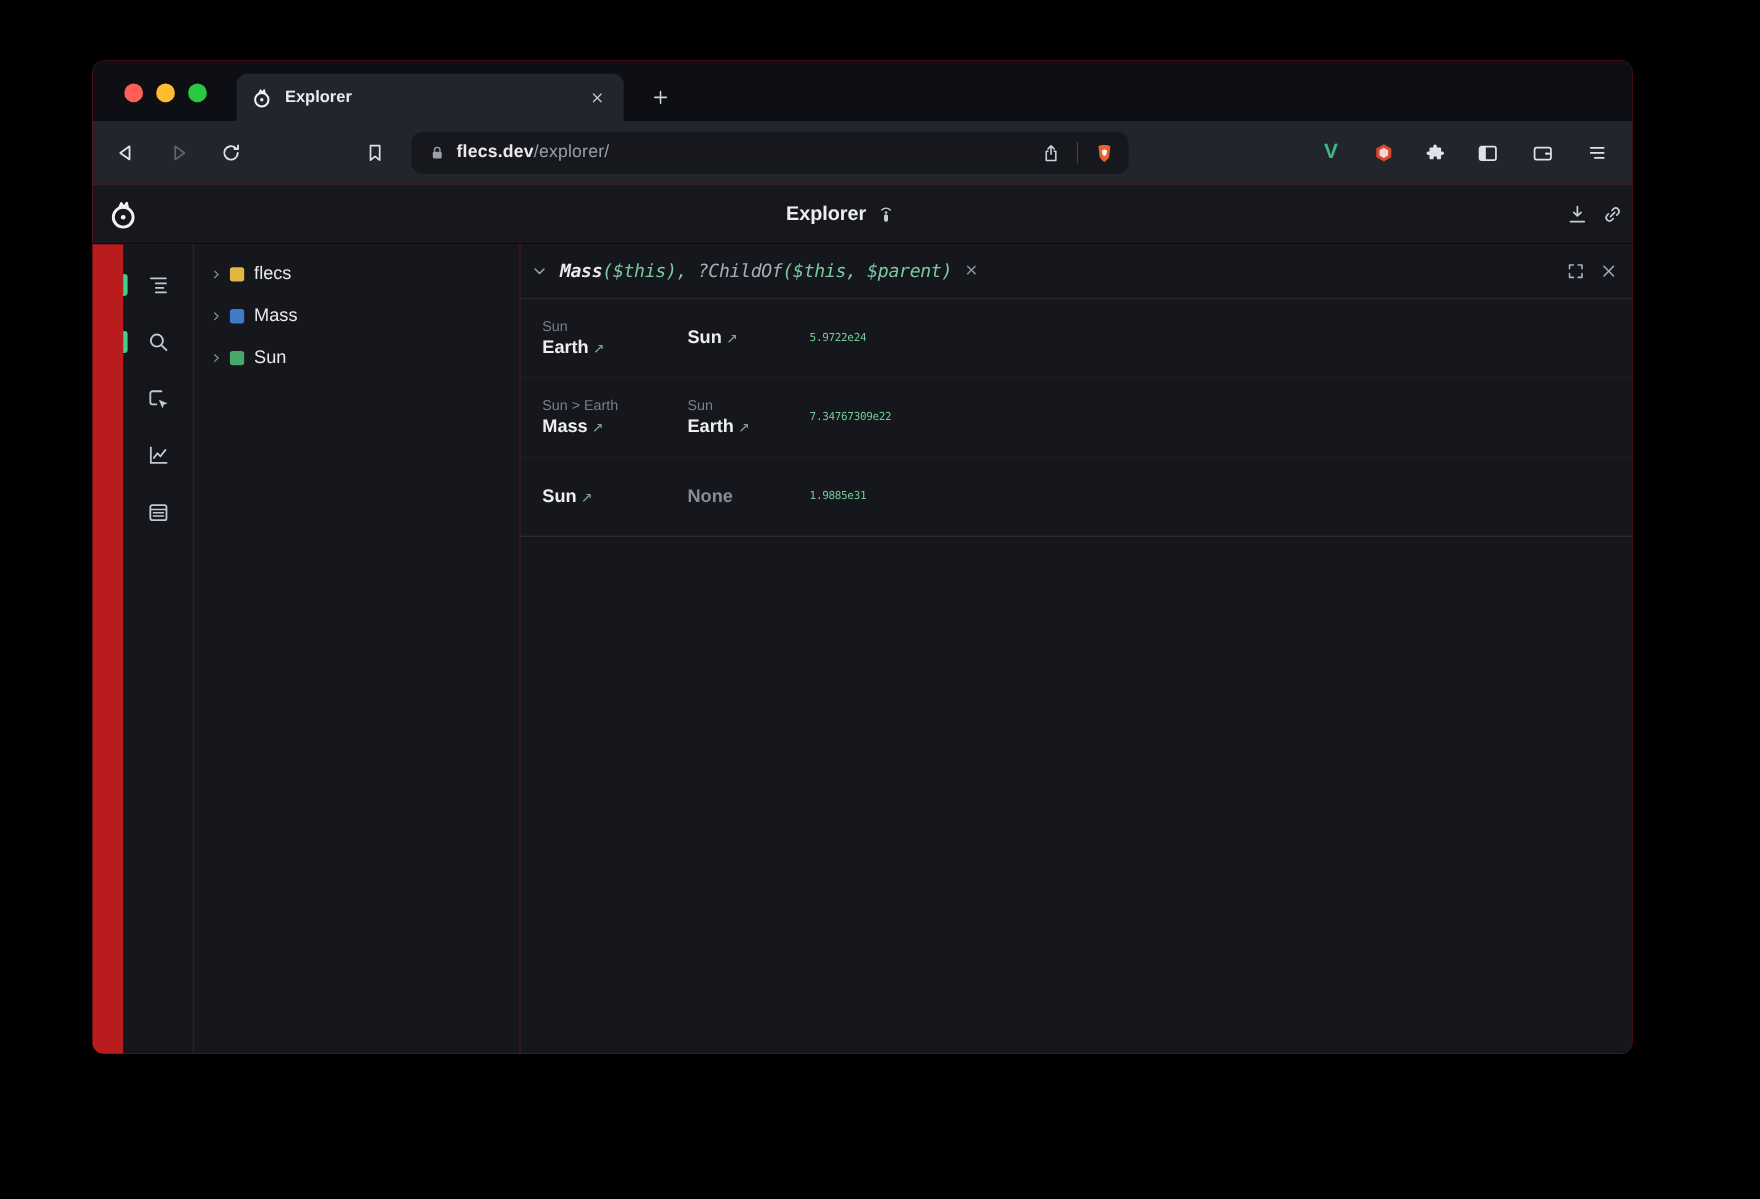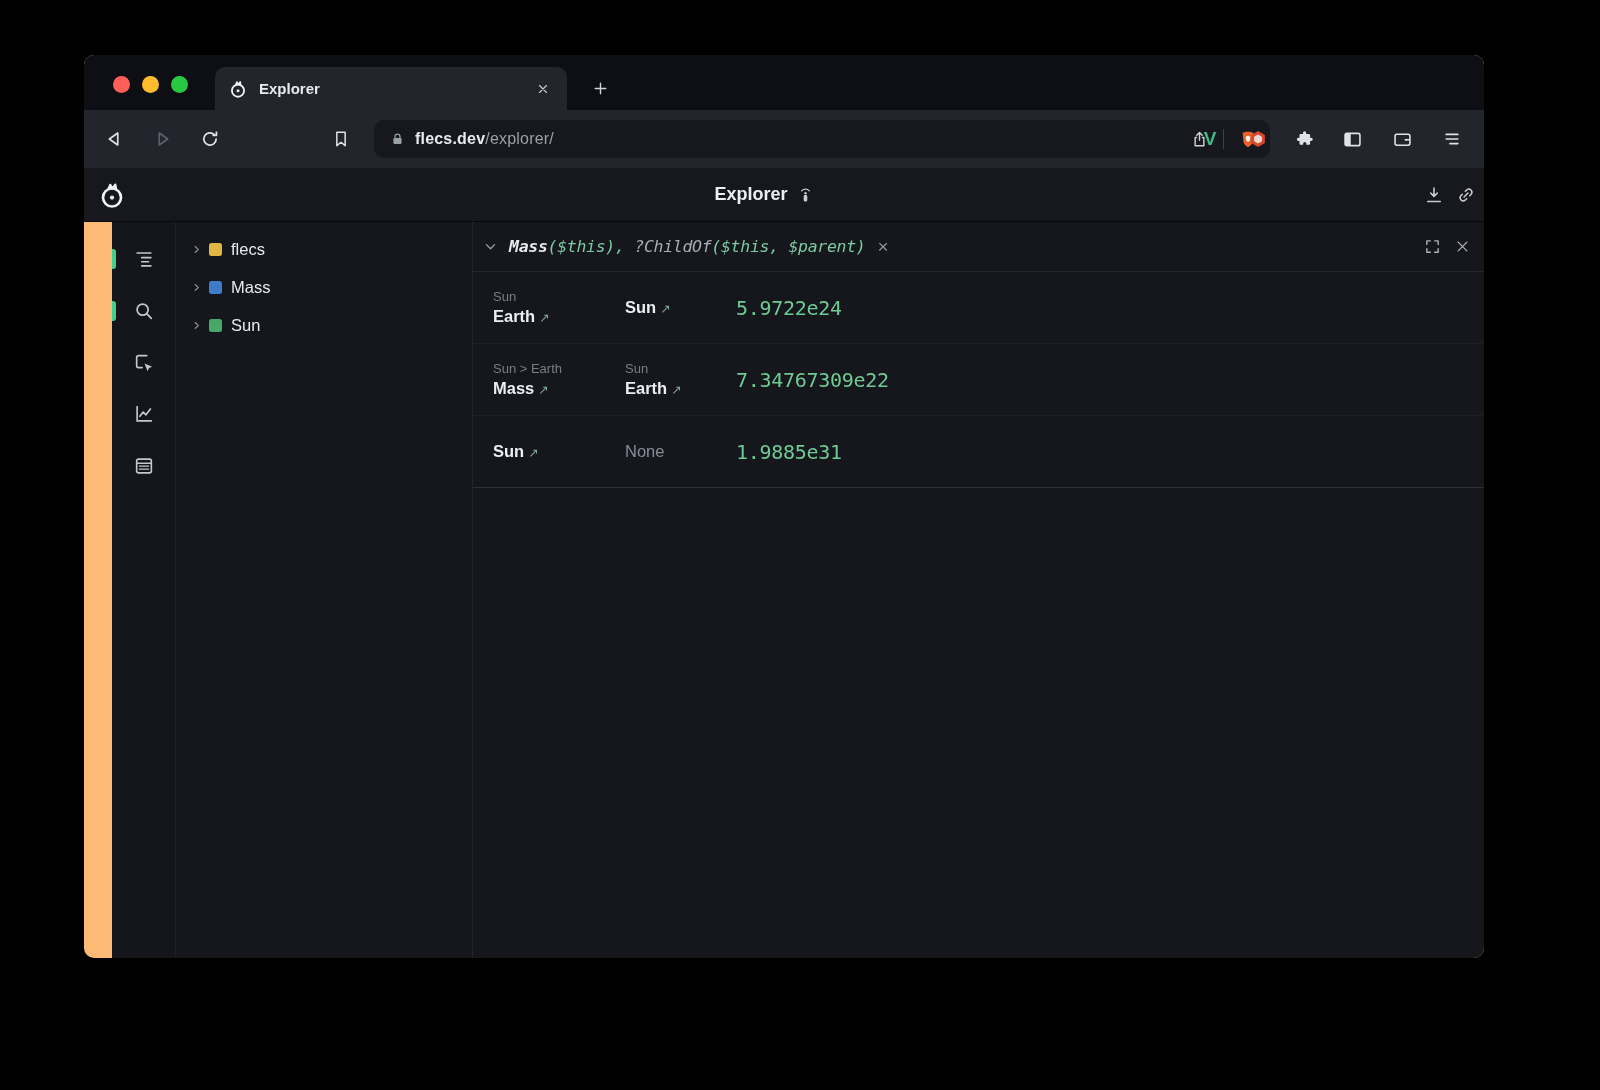--- a/index.html
+++ b/index.html
@@ -1,40 +1,40 @@
 <!DOCTYPE html>
 <html><head>
 <meta charset="utf-8">
 <style>
   * { box-sizing: border-box; margin: 0; padding: 0; }
   html,body { width:1600px; height:1090px; background:#000; overflow:hidden;
     font-family:"Liberation Sans", sans-serif; }
   svg { display:block; }
 
   .window { position:absolute; left:84px; top:55px; width:1400px; height:903px;
-    border-radius:10px; overflow:hidden; background:#fdba74;
+    border-radius:10px; overflow:hidden; background:#b91c1c;
     box-shadow:0 25px 70px rgba(0,0,0,.7); display:flex; flex-direction:column; }
 
   
   .tabstrip { position:relative; height:55px; background:#0e0f15; flex:none; }
   .lights { position:absolute; left:29px; top:21px; display:flex; gap:12px; }
   .light { width:17px; height:17px; border-radius:50%; }
   .light.r { background:#ff5f57; } .light.y { background:#febc2e; } .light.g { background:#28c840; }
   .tab { position:absolute; left:131px; bottom:0; width:352px; height:43px; background:#23252d;
     border-radius:10px 10px 0 0; display:flex; align-items:center; padding:0 13px; gap:11px; }
   .tab-title { font-size:15px; color:#e9eaee; font-weight:600; flex:1; }
   .tab-close { width:22px; height:22px; display:flex; align-items:center; justify-content:center; border-radius:4px; }
   .newtab { position:absolute; left:503px; bottom:9px; width:26px; height:26px;
     display:flex; align-items:center; justify-content:center; }
 
   
   .navbar { position:relative; height:58px; background:#23252d; flex:none; }
   .nicon { position:absolute; top:50%; transform:translateY(-50%); width:24px; height:24px;
     display:flex; align-items:center; justify-content:center; }
-  .urlbar { position:absolute; left:290px; top:10px; width:896px; height:38px;
+  .urlbar { position:absolute; left:290px; top:10px; width:652px; height:38px;
     background:#17181e; border-radius:10px; display:flex; align-items:center; padding:0 12px; }
   .url-lock { margin:0 10px 0 4px; }
   .url-text { font-size:16px; letter-spacing:.2px; }
   .url-host { color:#e9eaee; font-weight:600; }
   .url-path { color:#9aa0a8; font-weight:400; }
   .url-right { margin-left:auto; display:flex; align-items:center; gap:14px; }
   .vsep { width:1px; height:20px; background:rgba(255,255,255,.18); }
 
   
   .appheader { position:relative; height:54px; background:#16181e; flex:none;
@@ -77,22 +77,22 @@
     align-items:center; border-bottom:1px solid rgba(255,255,255,.09); }
   .thead .h { font-size:16px; color:#c6cad1; }
   .thead .h.dim { color:#9aa0a8; }
   .trow { height:72px; display:grid; grid-template-columns:132px 111px 1fr; padding-left:20px;
     align-items:center; border-bottom:1px solid rgba(255,255,255,.035); }
   .trow:last-child { border-bottom:1px solid rgba(255,255,255,.11); }
   .cell { display:flex; flex-direction:column; justify-content:center; }
   .path { font-size:13px; color:#787e88; margin-bottom:3px; }
   .ename { font-size:16.5px; font-weight:600; color:#eceef1; }
   .ename .goto { color:#7fa892; font-size:12.5px; margin-left:4px; font-weight:400; }
-  .ename.none { color:#878d97; font-weight:400; }
-  .mass { font-family:"DejaVu Sans Mono", monospace; font-size:20px; color:#6ecb94; letter-spacing:-.3px; }
+  .ename.none { color:#878d97; font-weight:700; }
+  .mass { font-family:"DejaVu Sans Mono", monospace; font-size:10px; color:#6ecb94; letter-spacing:-.3px; }
 
   .vlogo { color:#3fb884; font-weight:700; font-size:19px; font-family:"Liberation Sans",sans-serif; }
 </style>
 </head>
 <body>
 
 <div class="window">
 
   <div class="tabstrip">
     <div class="lights">

